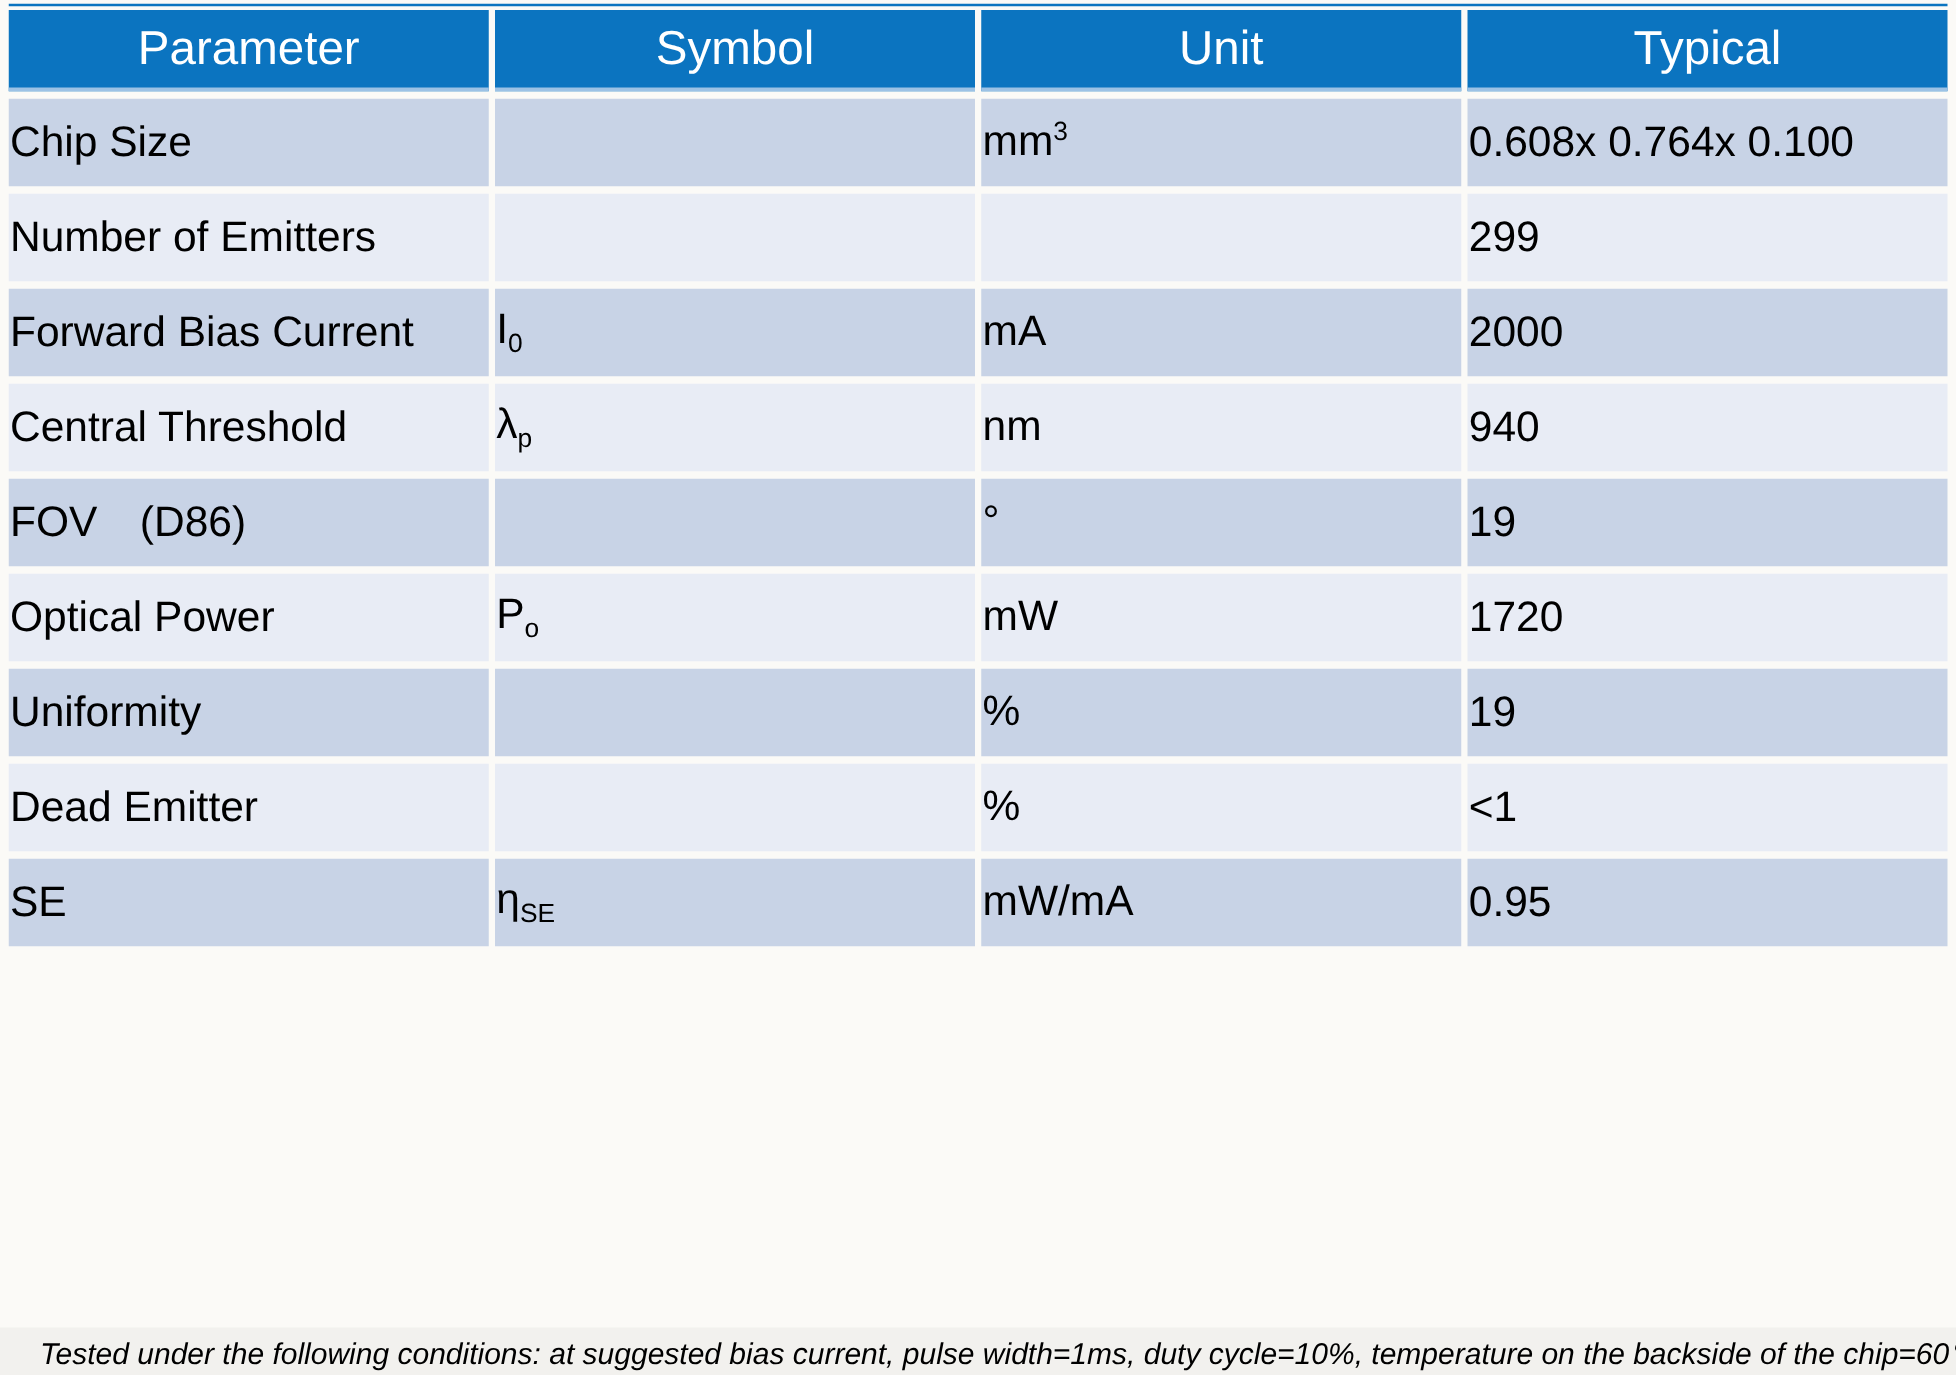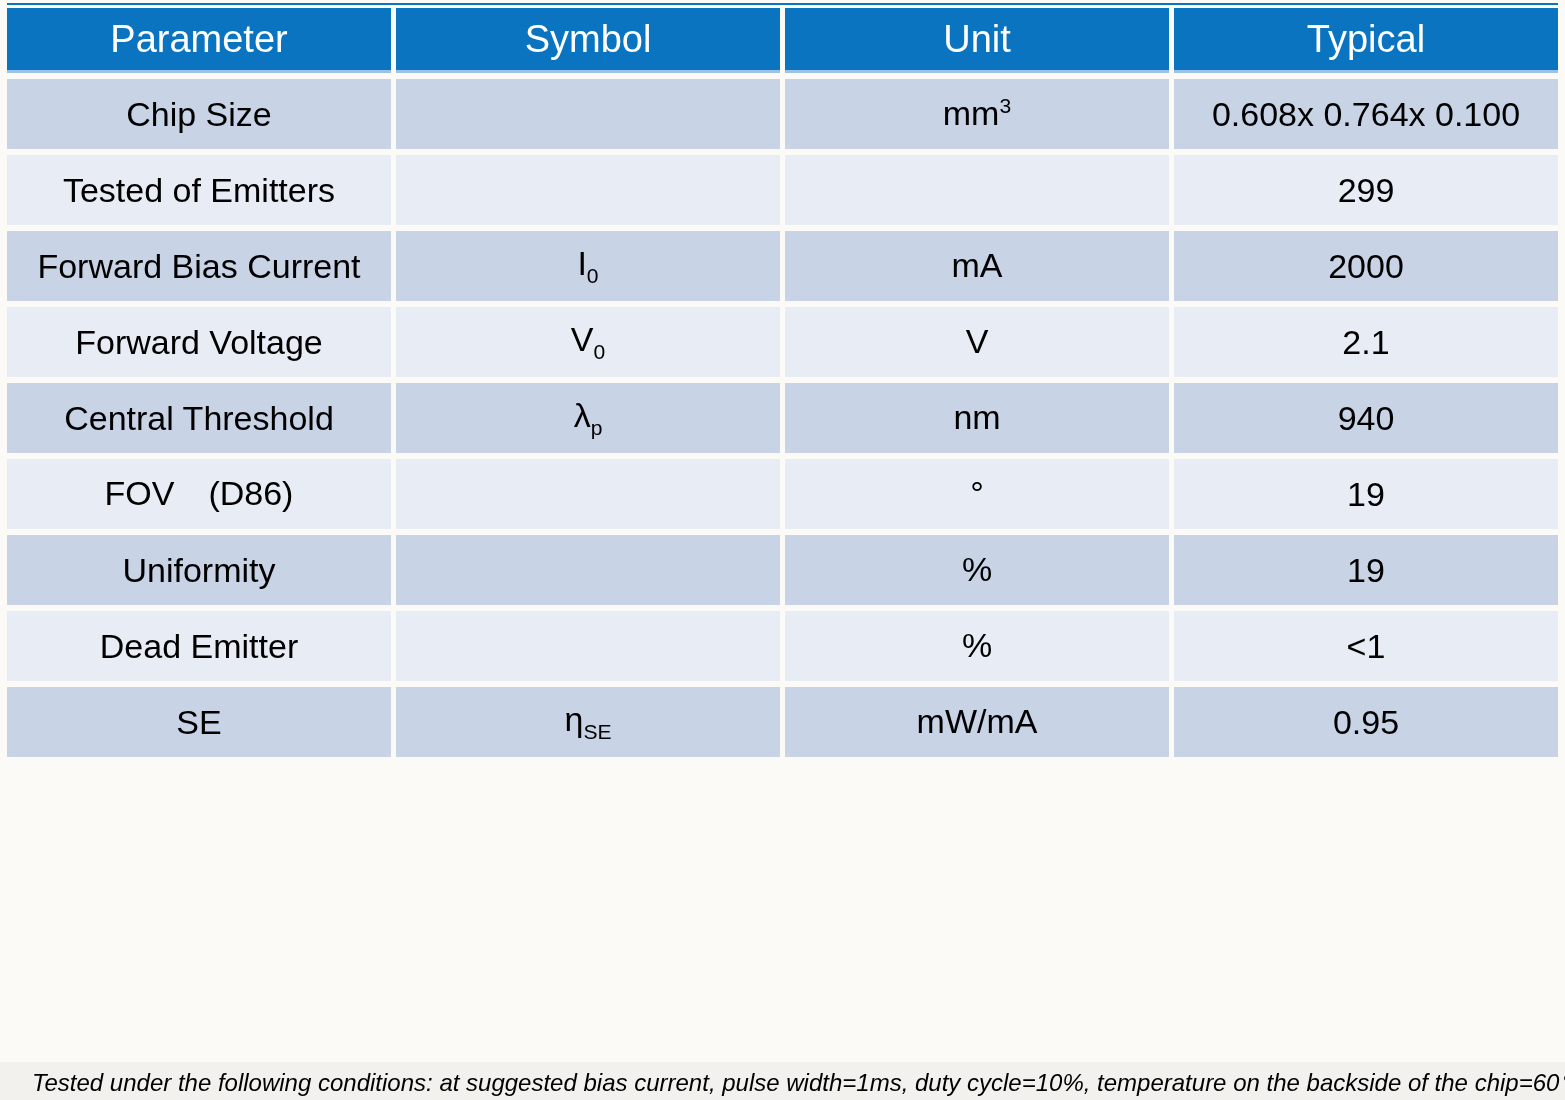--- a/index.html
+++ b/index.html
@@ -42,21 +42,20 @@
     font-size: 38px;
     font-weight: normal;
     vertical-align: middle;
     white-space: pre-wrap;
   }
   table.spec-table td {
     box-sizing: border-box;
     height: 70px;
     font-size: 34px;
     color: var(--text, #000000);
-    text-align: center;
     vertical-align: middle;
     white-space: pre-wrap;
   }
   tbody tr:nth-child(odd) td  { background: var(--row-dark, #C8D3E6); }
   tbody tr:nth-child(even) td { background: var(--row-light, #E8ECF5); }
   td sub, td sup { font-size: 0.62em; }
   .footer-note {
     position: absolute;
     top: 1062px;
     left: 0;
@@ -89,48 +88,48 @@
       </tr>
     </thead>
     <tbody>
       <tr>
         <td>Chip Size</td>
         <td><span></span><sub></sub></td>
         <td><span>mm</span><sup>3</sup></td>
         <td>0.608x 0.764x 0.100</td>
       </tr>
       <tr>
-        <td>Tested of Emitters</td>
+        <td>Number of Emitters</td>
         <td><span></span><sub></sub></td>
         <td><span></span><sup></sup></td>
         <td>299</td>
       </tr>
       <tr>
         <td>Forward Bias Current</td>
         <td><span>I</span><sub>0</sub></td>
         <td><span>mA</span><sup></sup></td>
         <td>2000</td>
-      </tr>
-      <tr>
-        <td>Forward Voltage</td>
-        <td><span>V</span><sub>0</sub></td>
-        <td><span>V</span><sup></sup></td>
-        <td>2.1</td>
       </tr>
       <tr>
         <td>Central Threshold</td>
         <td><span>λ</span><sub>p</sub></td>
         <td><span>nm</span><sup></sup></td>
         <td>940</td>
       </tr>
       <tr>
         <td>FOV　(D86)</td>
         <td><span></span><sub></sub></td>
         <td><span>°</span><sup></sup></td>
         <td>19</td>
+      </tr>
+      <tr>
+        <td>Optical Power</td>
+        <td><span>P</span><sub>o</sub></td>
+        <td><span>mW</span><sup></sup></td>
+        <td>1720</td>
       </tr>
       <tr>
         <td>Uniformity</td>
         <td><span></span><sub></sub></td>
         <td><span>%</span><sup></sup></td>
         <td>19</td>
       </tr>
       <tr>
         <td>Dead Emitter</td>
         <td><span></span><sub></sub></td>

